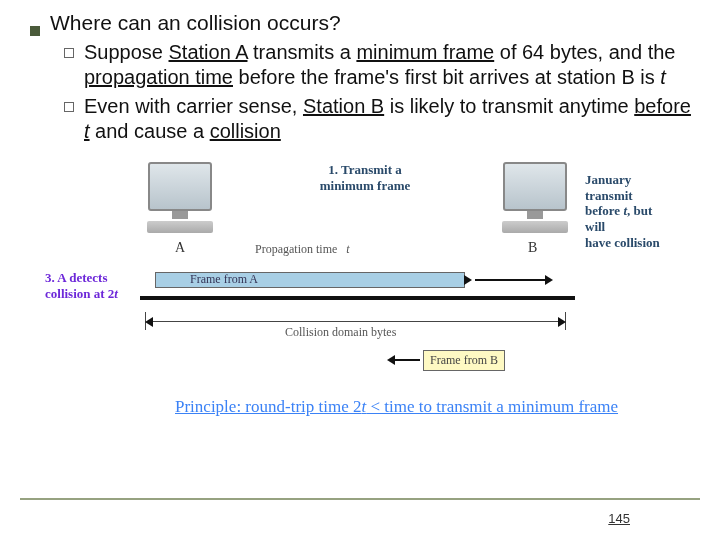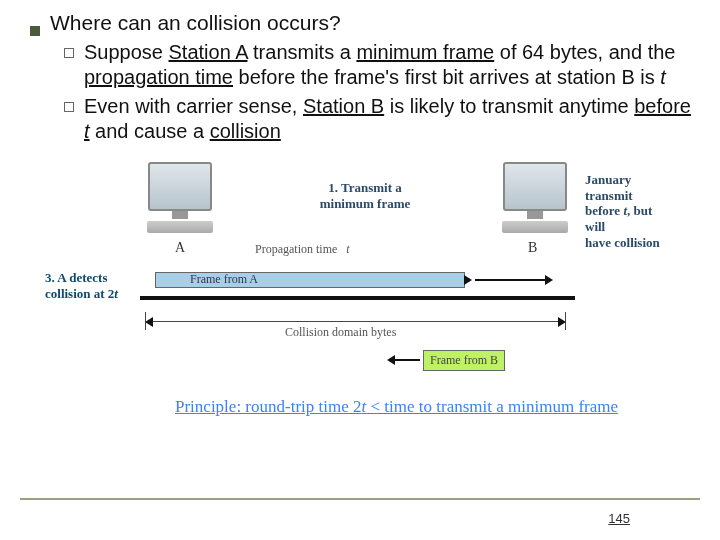--- a/index.html
+++ b/index.html
@@ -83,21 +83,21 @@
     border-radius: 2px;
     margin: 2px auto 0 auto;
   }
   .label {
     position: absolute;
     color: #2a4a6a;
     font-size: 13px;
     text-align: center;
     line-height: 1.2;
   }
-  .red { color: #0c4a6e; }
+  .red { color: #6d28d9; }
   .station-lbl {
     position: absolute;
     font-size: 14px;
     color: #333;
   }
   .wire {
     position: absolute;
     height: 4px;
     background: #111;
   }
@@ -138,21 +138,21 @@
   .small-label {
     position:absolute;
     font-size:12px;
     color:#555;
   }
   .frame-b-box {
     position:absolute;
     border:1px solid #666;
     padding:2px 6px;
     font-size:12px;
-    background:#bef264;
+    background:#fef9c3;
     color:#444;
   }
   .principle {
     position:absolute;
     font-size:17px;
     color:#3b82f6;
     text-decoration:underline;
   }
   .pagenum {
     position:absolute;
@@ -200,21 +200,21 @@
     </div>
     <div class="station-lbl" style="left:130px; top:78px;">A</div>
 
     <div class="monitor" style="left:455px; top:0;">
       <div class="screen"></div>
         <div class="stand"></div>
         <div class="keyboard"></div>
     </div>
     <div class="station-lbl" style="left:483px; top:78px;">B</div>
 
-    <div class="label" style="left:250px; top:0; width:140px; font-weight:bold; color:#2a4a6a;margin-top:18px;">
+    <div class="label" style="left:250px; top:0; width:140px; font-weight:bold; color:#2a4a6a;">
       <span>1. Transmit a</span><br><span>minimum frame</span>
     </div>
 
     <div class="label" style="left:540px; top:10px; width:90px; font-weight:bold; text-align:left;">
       <span>January transmit</span><br><span>before </span><span class="i">t</span><span>, but will</span><br><span>have collision</span>
     </div>
 
     <div class="small-label" style="left:210px; top:80px;">
       <span>Propagation time</span>&nbsp;&nbsp;&nbsp;<span class="i">t</span>
     </div>

